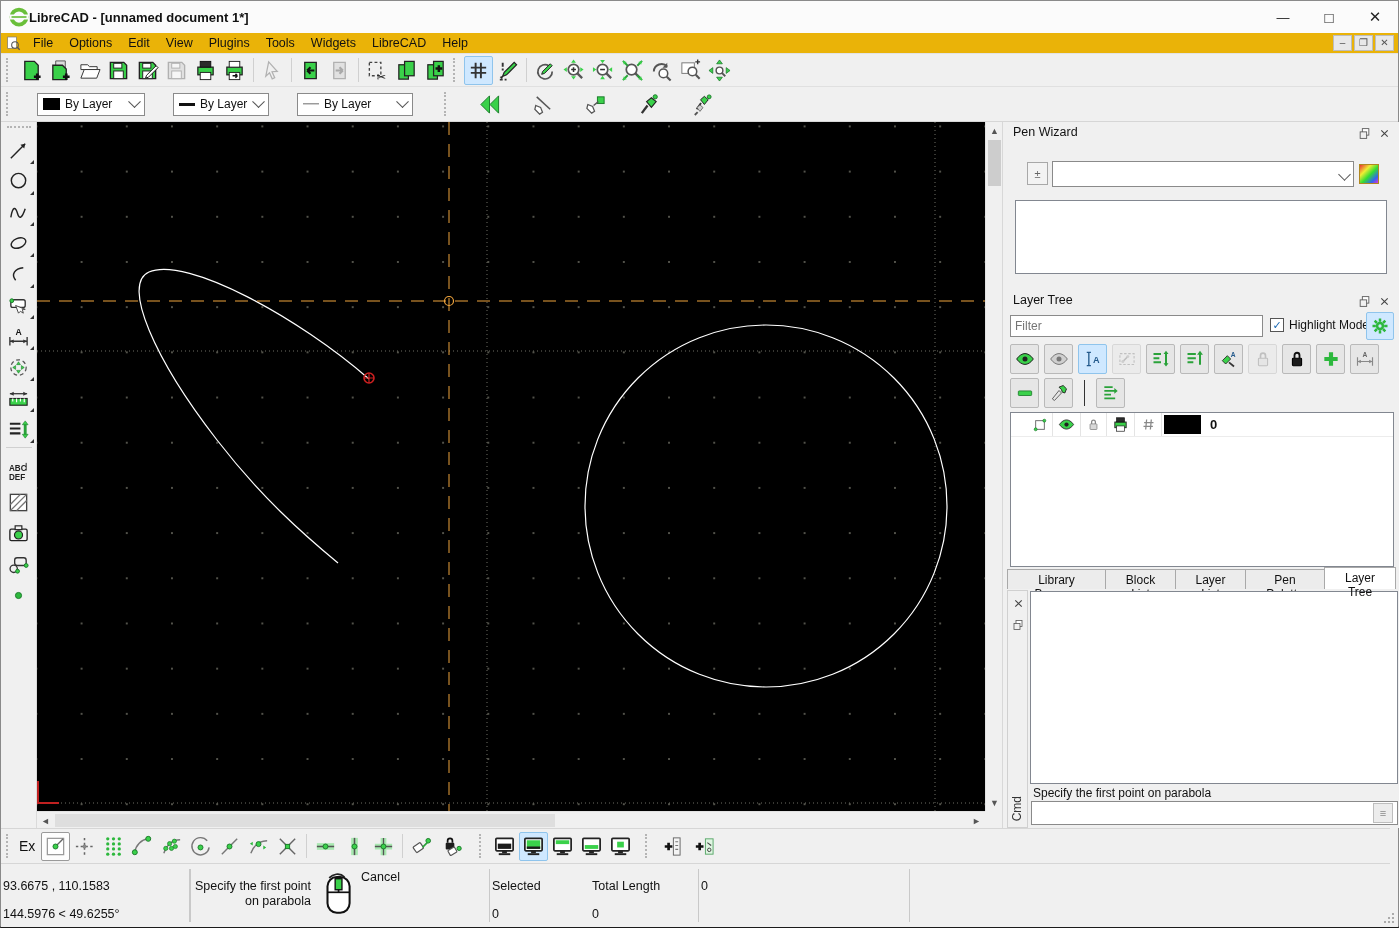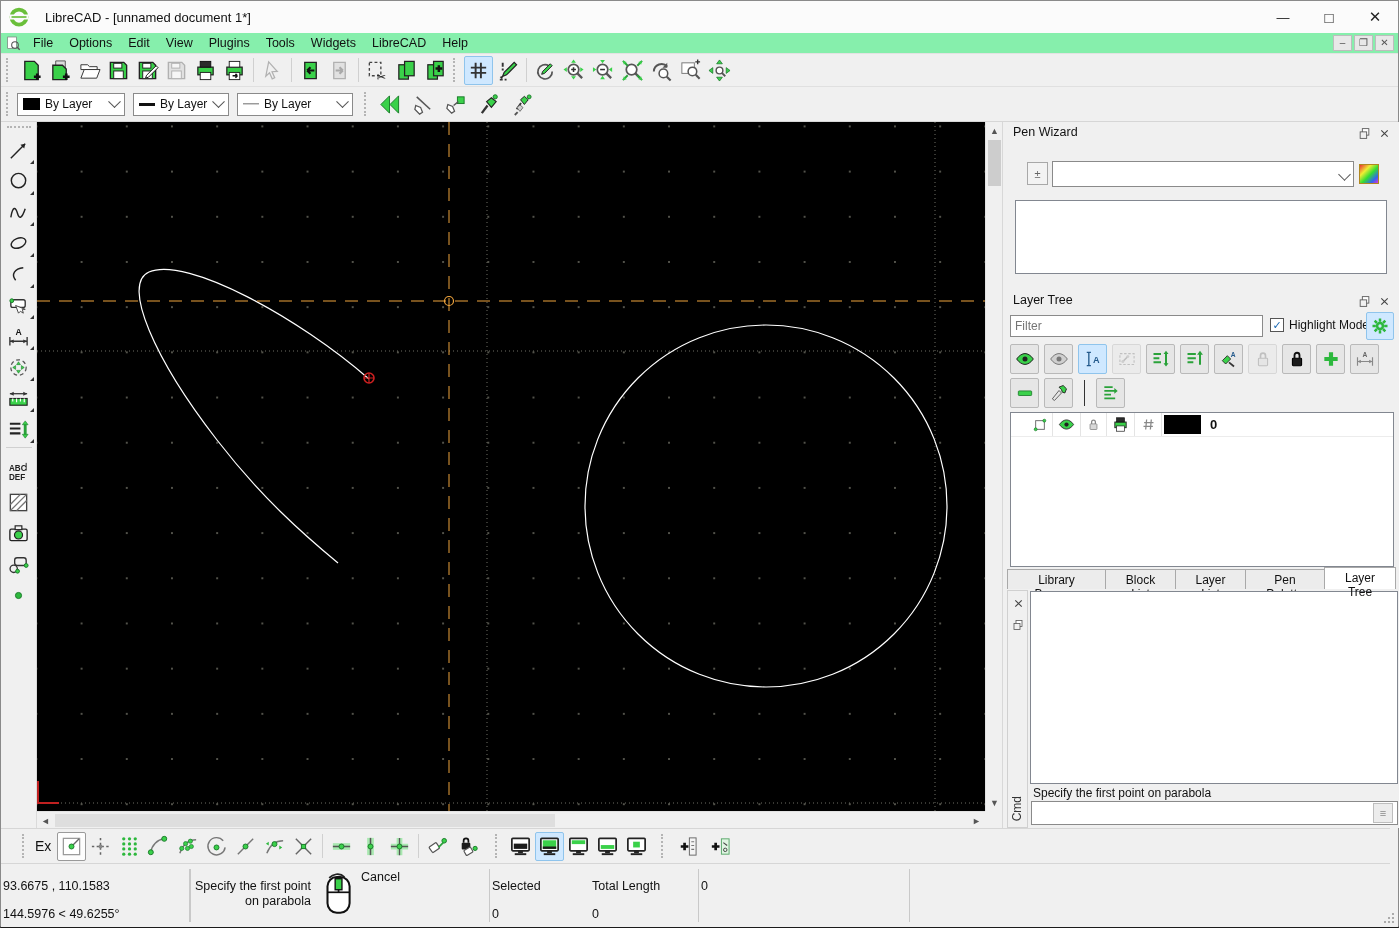--- a/index.html
+++ b/index.html
@@ -3,32 +3,32 @@
 <meta charset="utf-8">
 <style>
   html,body{margin:0;padding:0;width:1399px;height:928px;overflow:hidden;
     font-family:"Liberation Sans",sans-serif;font-size:12px;background:#f0f0f0;color:#111;}
   *{box-sizing:border-box;}
   .abs{position:absolute;}
   .row{display:flex;align-items:center;}
   .win{position:relative;width:1399px;height:928px;border:1px solid #8a8a8a;border-bottom:2px solid #1b1b1b;background:#f0f0f0;}
   
   .titlebar{position:absolute;top:0;left:0;right:0;height:32px;background:#fbfbfb;display:flex;align-items:center;}
-  .title-text{font-size:13px;margin-left:16px;}
+  .title-text{font-size:13px;margin-left:0;font-weight:bold;}
   .win-btns{margin-left:auto;display:flex;height:32px;}
   .win-btn{width:46px;height:32px;display:flex;align-items:center;justify-content:center;font-size:13px;color:#222;}
   
-  .menubar{position:absolute;top:32px;left:0;right:0;height:20px;background:#86efac;display:flex;align-items:center;}
+  .menubar{position:absolute;top:32px;left:0;right:0;height:20px;background:#eab308;display:flex;align-items:center;}
   .menu-item{padding:2px 8px;font-size:12.5px;}
   .mdi-btns{margin-left:auto;display:flex;gap:2px;margin-right:4px;}
   .mdi-btn{width:19px;height:16px;border:1px solid #bdbdbd;background:#e8e8e8;color:#555;
     display:flex;align-items:center;justify-content:center;font-size:10px;line-height:1;}
   
   .toolbar1{position:absolute;top:52px;left:0;right:0;height:34px;border-top:1px solid #e3e3e3;border-bottom:1px solid #e0e0e0;display:flex;align-items:center;padding-left:2px;}
-  .toolbar2{position:absolute;top:86px;left:0;right:0;height:35px;border-bottom:1px solid #d6d6d6;display:flex;align-items:center;padding-left:2px;}
+  .toolbar2{position:absolute;top:86px;left:0;right:0;height:35px;border-bottom:1px solid #d6d6d6;display:flex;align-items:center;padding-left:2px;gap:20px;}
   .tbtn{width:29px;height:29px;border:1px solid transparent;border-radius:2px;display:flex;align-items:center;justify-content:center;flex:none;}
   .tbtn.active{background:#cfe8ff;border-color:#8fc4ec;}
   .tbtn.framed{border-color:#9a9a9a;background:#fdfdfd;}
   .tbtn.disabled{opacity:.45;filter:grayscale(100%);}
   .sep-v{width:1px;height:24px;background:#d0d0d0;margin:0 4px;flex:none;}
   .handle{width:6px;height:24px;border-left:2px dotted #b4b4b4;margin:0 5px 0 3px;flex:none;}
   .ic{width:23px;height:23px;display:block;}
   .ic20{width:20px;height:20px;display:block;}
   .combo{height:23px;background:#fff;border:1px solid #8a8a8a;display:flex;align-items:center;padding:0 5px;margin-right:8px;flex:none;font-size:12px;}
   .combo .chev{margin-left:auto;width:9px;height:9px;border-right:1.6px solid #555;border-bottom:1.6px solid #555;transform:rotate(45deg) translate(-2px,-2px);}
@@ -62,21 +62,21 @@
   .sq-btn{width:29px;height:30px;background:#e6e6e6;border:1px solid #b9b9b9;border-radius:2px;display:flex;align-items:center;justify-content:center;flex:none;}
   .sq-btn.checked{background:#cfe8ff;border-color:#8fc4ec;}
   .sq-btn.disabled{opacity:.45;filter:grayscale(100%);}
   .tabs{position:absolute;left:4px;top:445px;height:22px;display:flex;align-items:flex-end;}
   .tab{padding:3px 9px 4px;font-size:12px;border:1px solid #a9a9a9;border-bottom:none;background:#ececec;margin-right:-1px;height:20px;}
   .tab.active{background:#fff;height:22px;position:relative;z-index:2;}
   .cmd-strip{position:absolute;left:4px;top:468px;width:21px;height:238px;background:#f0f0f0;border:1px solid #d0d0d0;}
   .cmd-label{position:absolute;left:2px;bottom:6px;writing-mode:vertical-rl;transform:rotate(180deg);font-size:12px;color:#333;}
   .layer-cell{height:23px;display:flex;align-items:center;justify-content:center;border-right:1px solid #e4e4e4;flex:none;}
   
-  .snapbar{position:absolute;top:827px;left:0;right:8px;height:36px;border-top:1px solid #d6d6d6;border-bottom:1px solid #d6d6d6;display:flex;align-items:center;padding-left:18px;background:#f0f0f0;}
+  .snapbar{position:absolute;top:827px;left:0;right:8px;height:36px;border-top:1px solid #d6d6d6;border-bottom:1px solid #d6d6d6;display:flex;align-items:center;padding-left:2px;background:#f0f0f0;}
   
   .statusbar{position:absolute;top:863px;left:0;right:0;height:63px;background:#f0f0f0;display:flex;}
   .sb-sep{width:1px;background:#c9c9c9;margin:5px 0;}
   .sb-field{padding:8px 2px;font-size:12.5px;}
   .sb-line{height:28px;display:flex;align-items:center;}
   .grip{position:absolute;right:4px;bottom:4px;width:12px;height:12px;}
   .grip i{position:absolute;width:2px;height:2px;background:#ababab;}
 </style>
 </head>
 <body>

